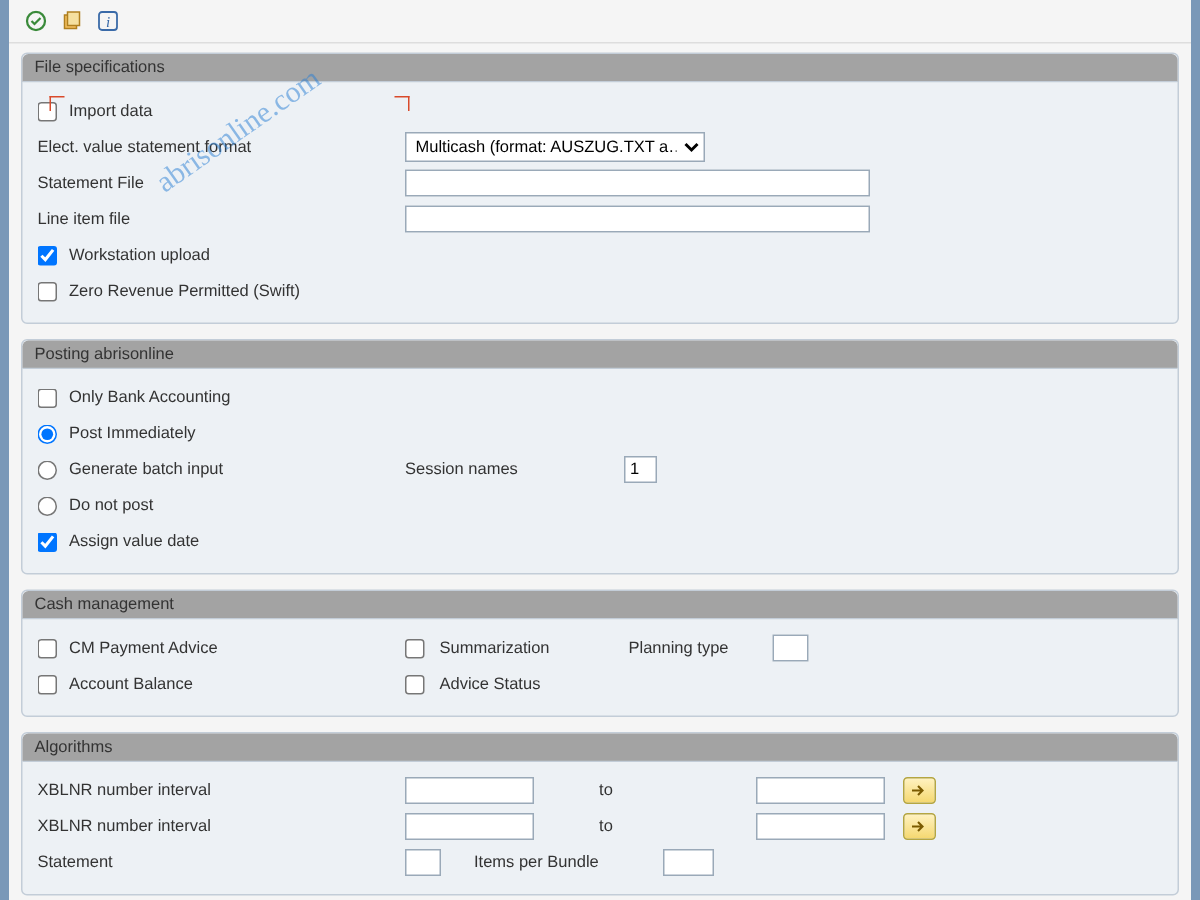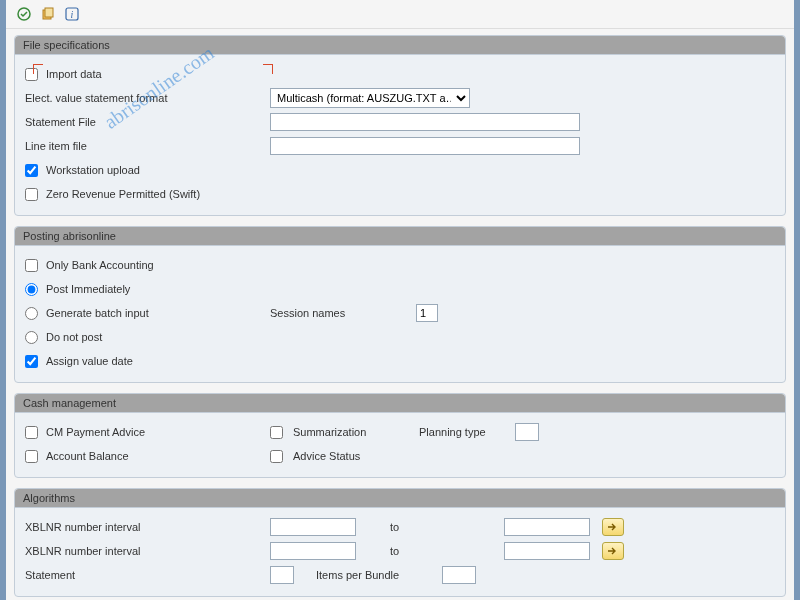--- a/index.html
+++ b/index.html
@@ -86,21 +86,21 @@
   .input-med { width: 86px; }
   .input-code { width: 24px; }
   select {
     font-size: 11px;
     padding: 1px 2px;
     border: 1px solid #9aa9b8;
     background: #fff;
     height: 20px;
     width: 200px;
   }
-  .to-label { width: 28px; text-align: left; margin: 0 80px 0 28px; }
+  .to-label { width: 28px; text-align: center; margin: 0 80px 0 28px; }
   .ms-btn {
     width: 22px;
     height: 18px;
     border: 1px solid #b5a642;
     background: linear-gradient(#fff2c0,#f5d870);
     border-radius: 3px;
     display: inline-flex;
     align-items: center;
     justify-content: center;
     cursor: pointer;

